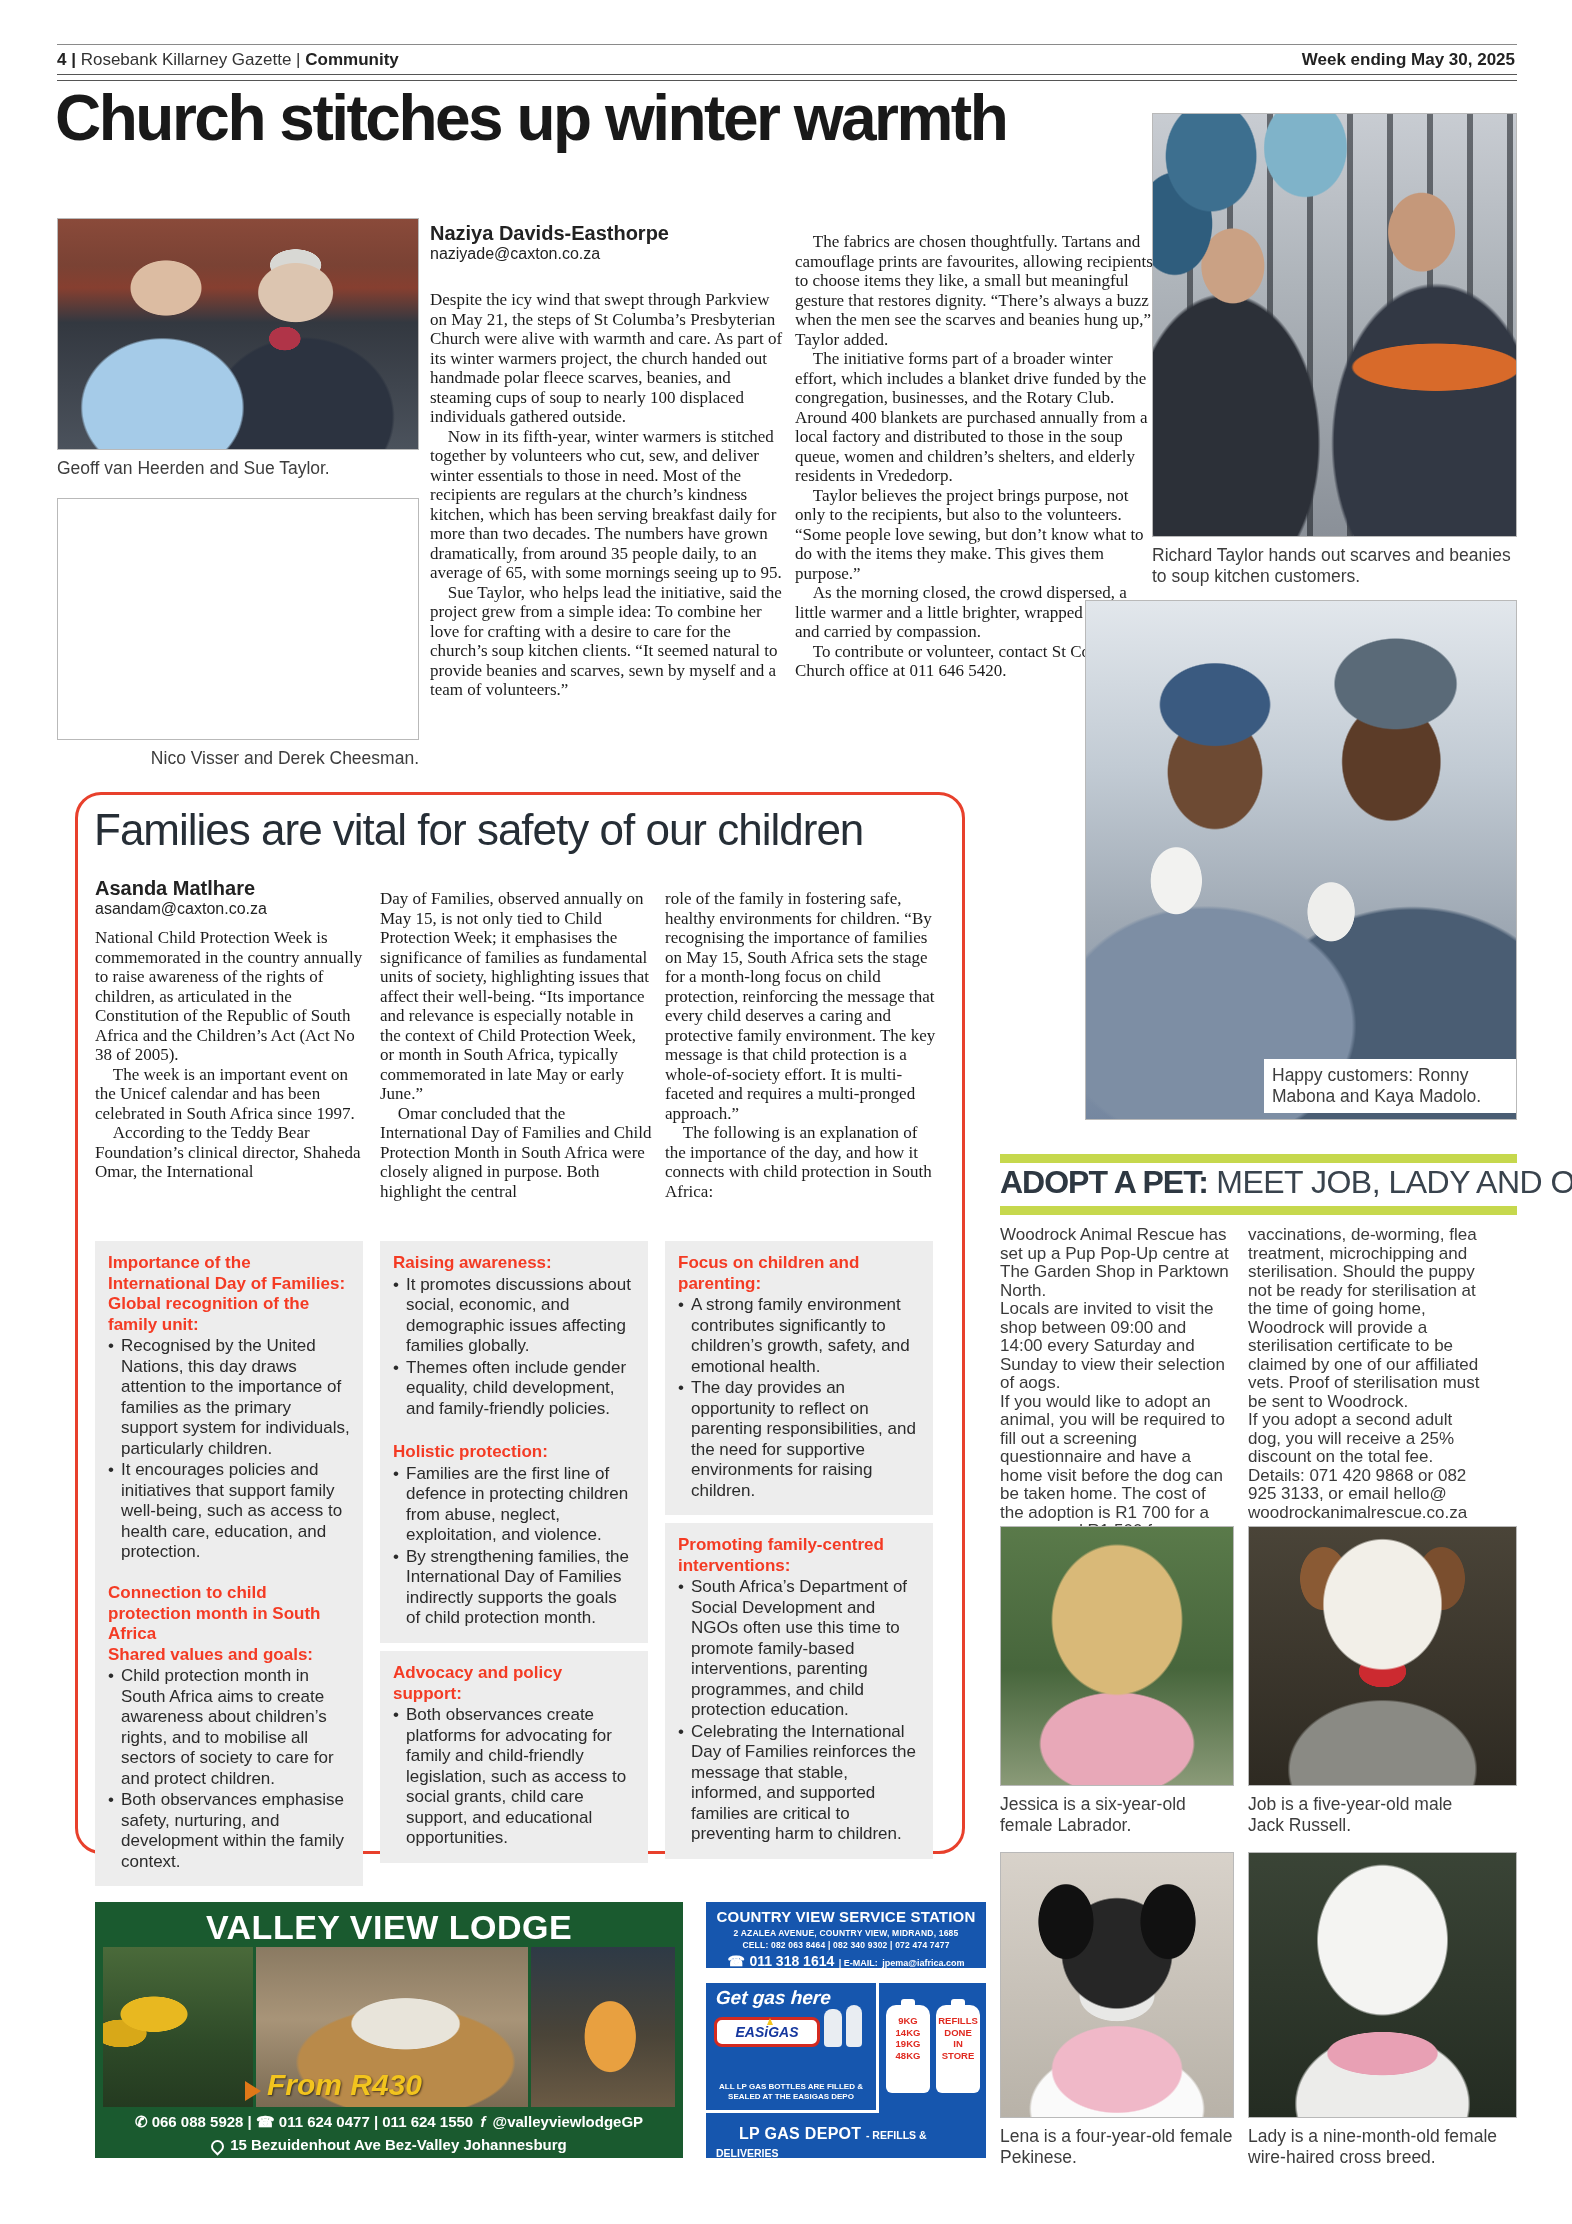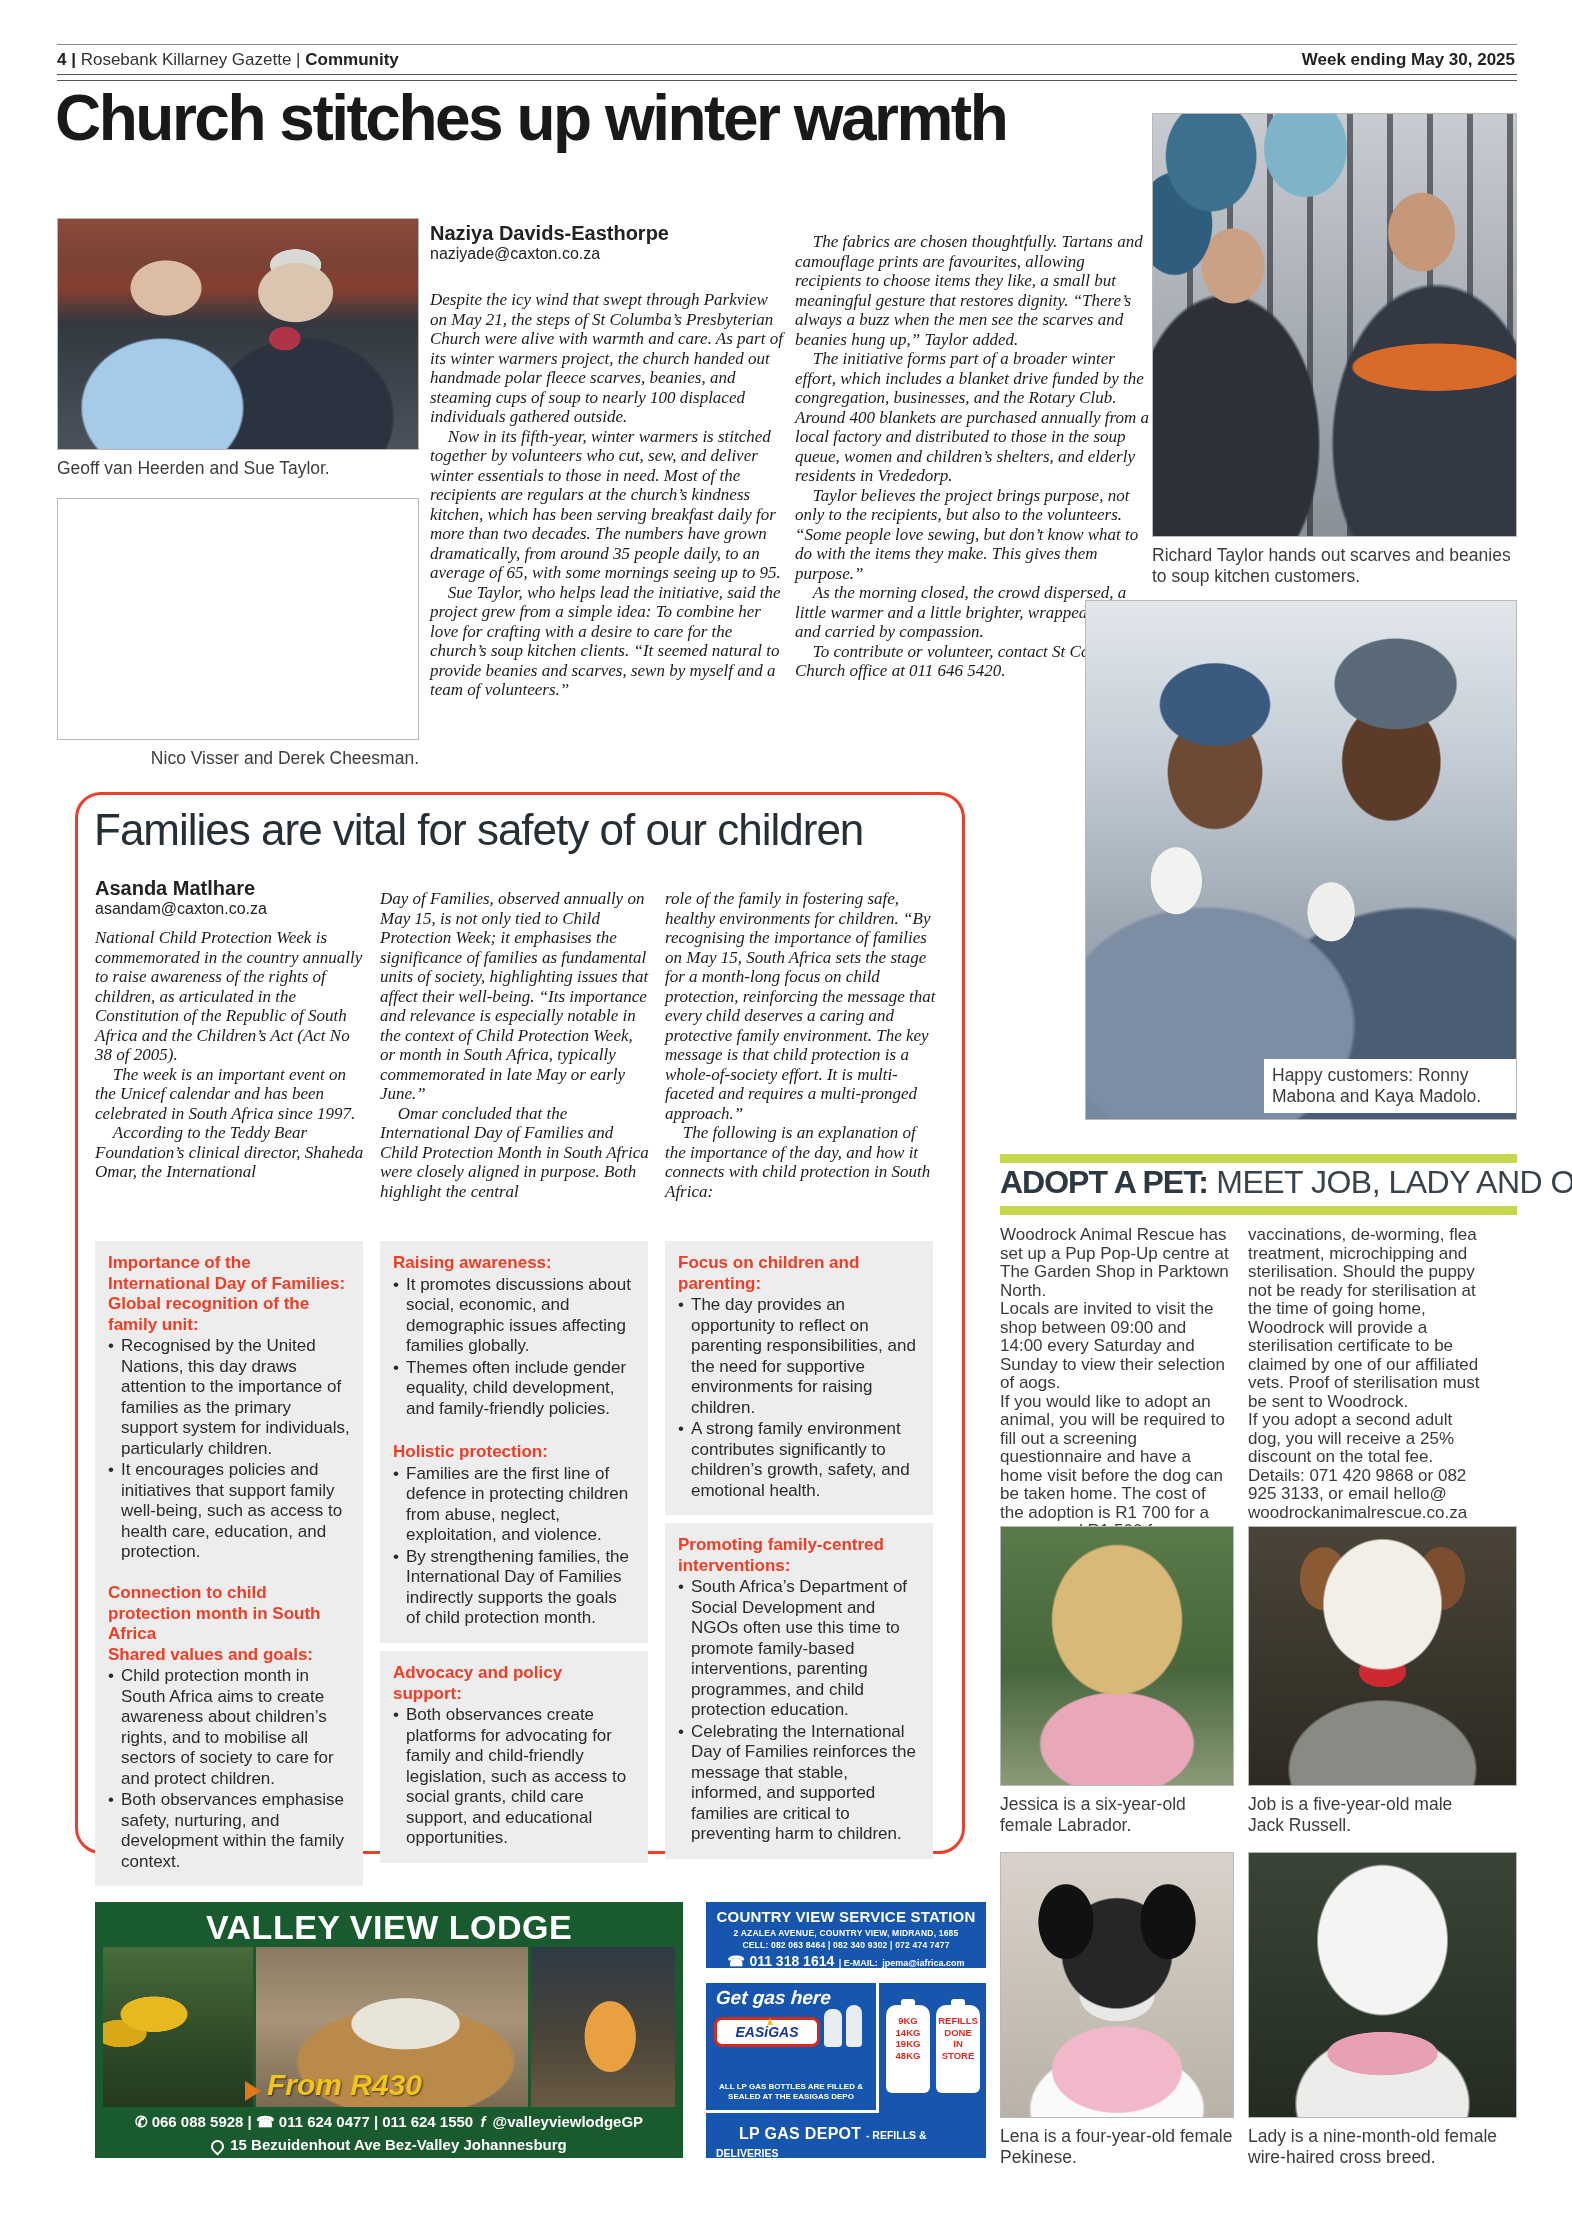--- a/index.html
+++ b/index.html
@@ -1,19 +1,19 @@
 <!DOCTYPE html>
 <html><head>
 <meta charset="utf-8">
 <style>
   html,body{margin:0;padding:0;background:#e8e8e8;}
   #page{position:relative;width:1572px;height:2224px;background:#ffffff;overflow:hidden;
         font-family:"Liberation Sans",sans-serif;color:#1f1f1f;}
   .abs{position:absolute;}
-  .serif{font-family:"Liberation Serif",serif;font-style:italic;}
+  .serif{font-family:"Liberation Serif",serif;}
 
   
   .rule{background:#8a8a8a;height:1px;}
   .dblrule{height:5px;border-top:1px solid #555;border-bottom:1px solid #555;}
   .hdr{font-size:17px;font-weight:700;color:#222;}
   .hdr .lt{font-weight:400;color:#333;}
 
   .headline{font-size:64px;line-height:1.0;font-weight:700;letter-spacing:-2.5px;
             color:#191919;font-stretch:condensed;}
 
@@ -255,22 +255,22 @@
       <div class="gb-t bl">Families are the first line of defence in protecting children from abuse, neglect, exploitation, and violence.</div>
       <div class="gb-t bl">By strengthening families, the International Day of Families indirectly supports the goals of child protection month.</div>
     </div>
     <div class="abs grey-box" style="left:302px;top:856px;width:268px;">
       <div class="gb-h">Advocacy and policy support:</div>
       <div class="gb-t bl">Both observances create platforms for advocating for family and child-friendly legislation, such as access to social grants, child care support, and educational opportunities.</div>
     </div>
 
     <div class="abs grey-box" style="left:587px;top:446px;width:268px;">
       <div class="gb-h">Focus on children and parenting:</div>
+      <div class="gb-t bl">A strong family environment contributes significantly to children’s growth, safety, and emotional health.</div>
       <div class="gb-t bl">The day provides an opportunity to reflect on parenting responsibilities, and the need for supportive environments for raising children.</div>
-      <div class="gb-t bl">A strong family environment contributes significantly to children’s growth, safety, and emotional health.</div>
     </div>
     <div class="abs grey-box" style="left:587px;top:728px;width:268px;">
       <div class="gb-h">Promoting family-centred interventions:</div>
       <div class="gb-t bl">South Africa’s Department of Social Development and NGOs often use this time to promote family-based interventions, parenting programmes, and child protection education.</div>
       <div class="gb-t bl">Celebrating the International Day of Families reinforces the message that stable, informed, and supported families are critical to preventing harm to children.</div>
     </div>
   </div>
 
   <div class="abs lime" style="left:1000px;top:1154px;width:517px;height:9px;"></div>
   <div class="abs" style="left:1000px;top:1164px;width:517px;white-space:nowrap;">

